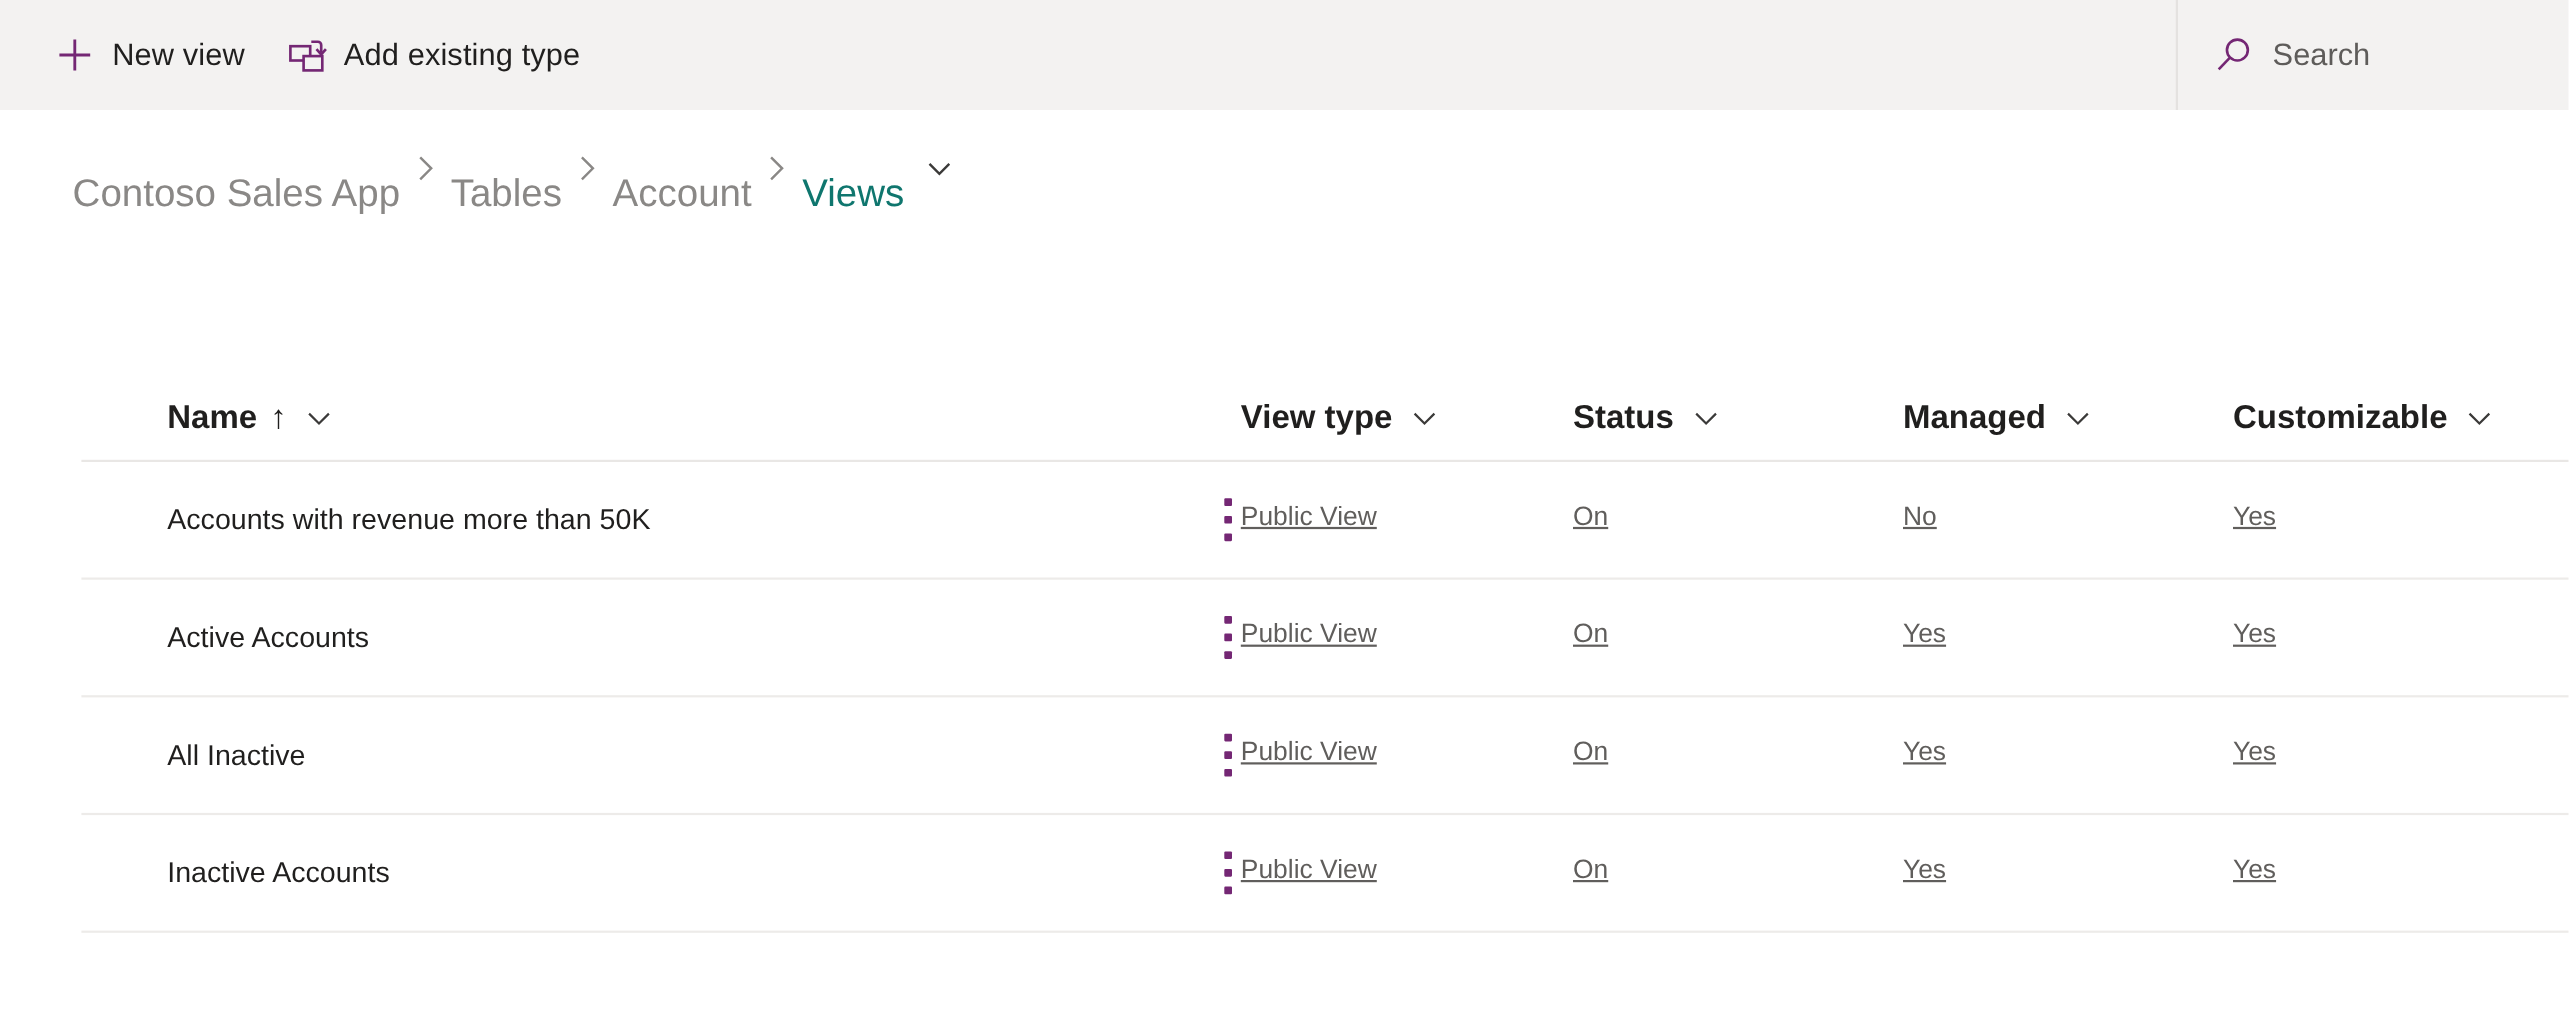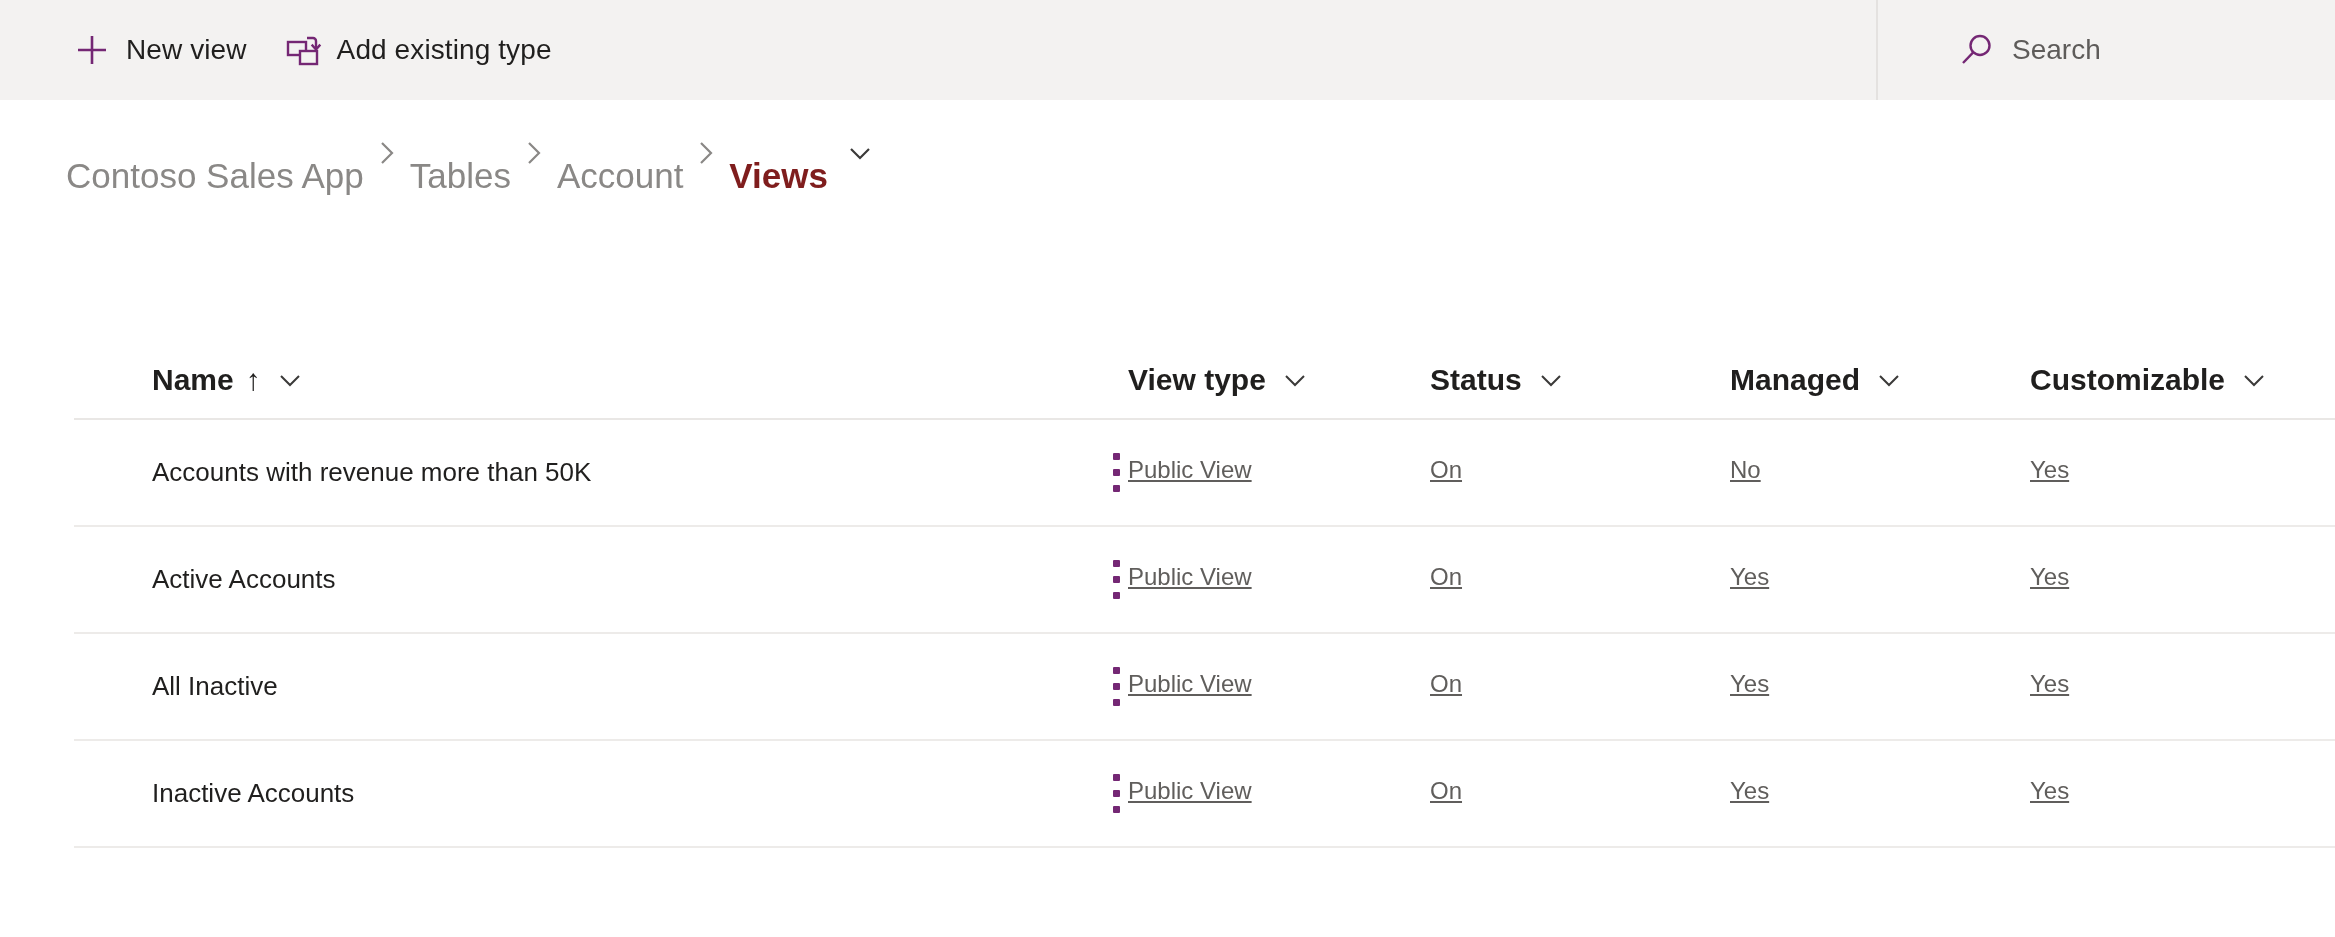--- a/index.html
+++ b/index.html
@@ -20,21 +20,21 @@
     height: 100px;
     background: #f3f2f1;
     display: flex;
     align-items: center;
   }
 
   .cmd-left {
     display: flex;
     align-items: center;
     height: 100%;
-    padding-left: 72px;
+    padding-left: 48px;
   }
 
   .cmd-btn {
     display: flex;
     align-items: center;
     height: 100%;
     padding: 0 18px;
     cursor: pointer;
     user-select: none;
   }
@@ -55,26 +55,26 @@
     color: #201f1e;
     margin-left: 14px;
     white-space: nowrap;
     letter-spacing: .1px;
   }
 
   
   .cmd-search {
     position: absolute;
     top: 0;
-    left: 1876px;
+    left: 1978px;
     width: 357px;
     height: 100px;
     display: flex;
     align-items: center;
-    padding-left: 80px;
+    padding-left: 32px;
     border-left: 2px solid #e4e2e0;
     cursor: text;
   }
   .search-icon {
     width: 38px; height: 38px;
     display: flex; align-items: center; justify-content: center;
     color: #742774;
     flex: 0 0 auto;
   }
   .search-placeholder {
@@ -95,22 +95,22 @@
   }
   .crumb {
     font-size: 35px;
     color: #8a8886;
     white-space: nowrap;
     cursor: pointer;
     line-height: 1;
     margin-top: 45px;
   }
   .crumb.current {
-    color: #7f1d1d;
-    font-weight: bold;
+    color: #0f766e;
+    font-weight: normal;
   }
   .crumb-sep {
     display: flex;
     align-items: center;
     justify-content: center;
     width: 46px;
     height: 40px;
     color: #8a8886;
     flex: 0 0 auto;
   }

